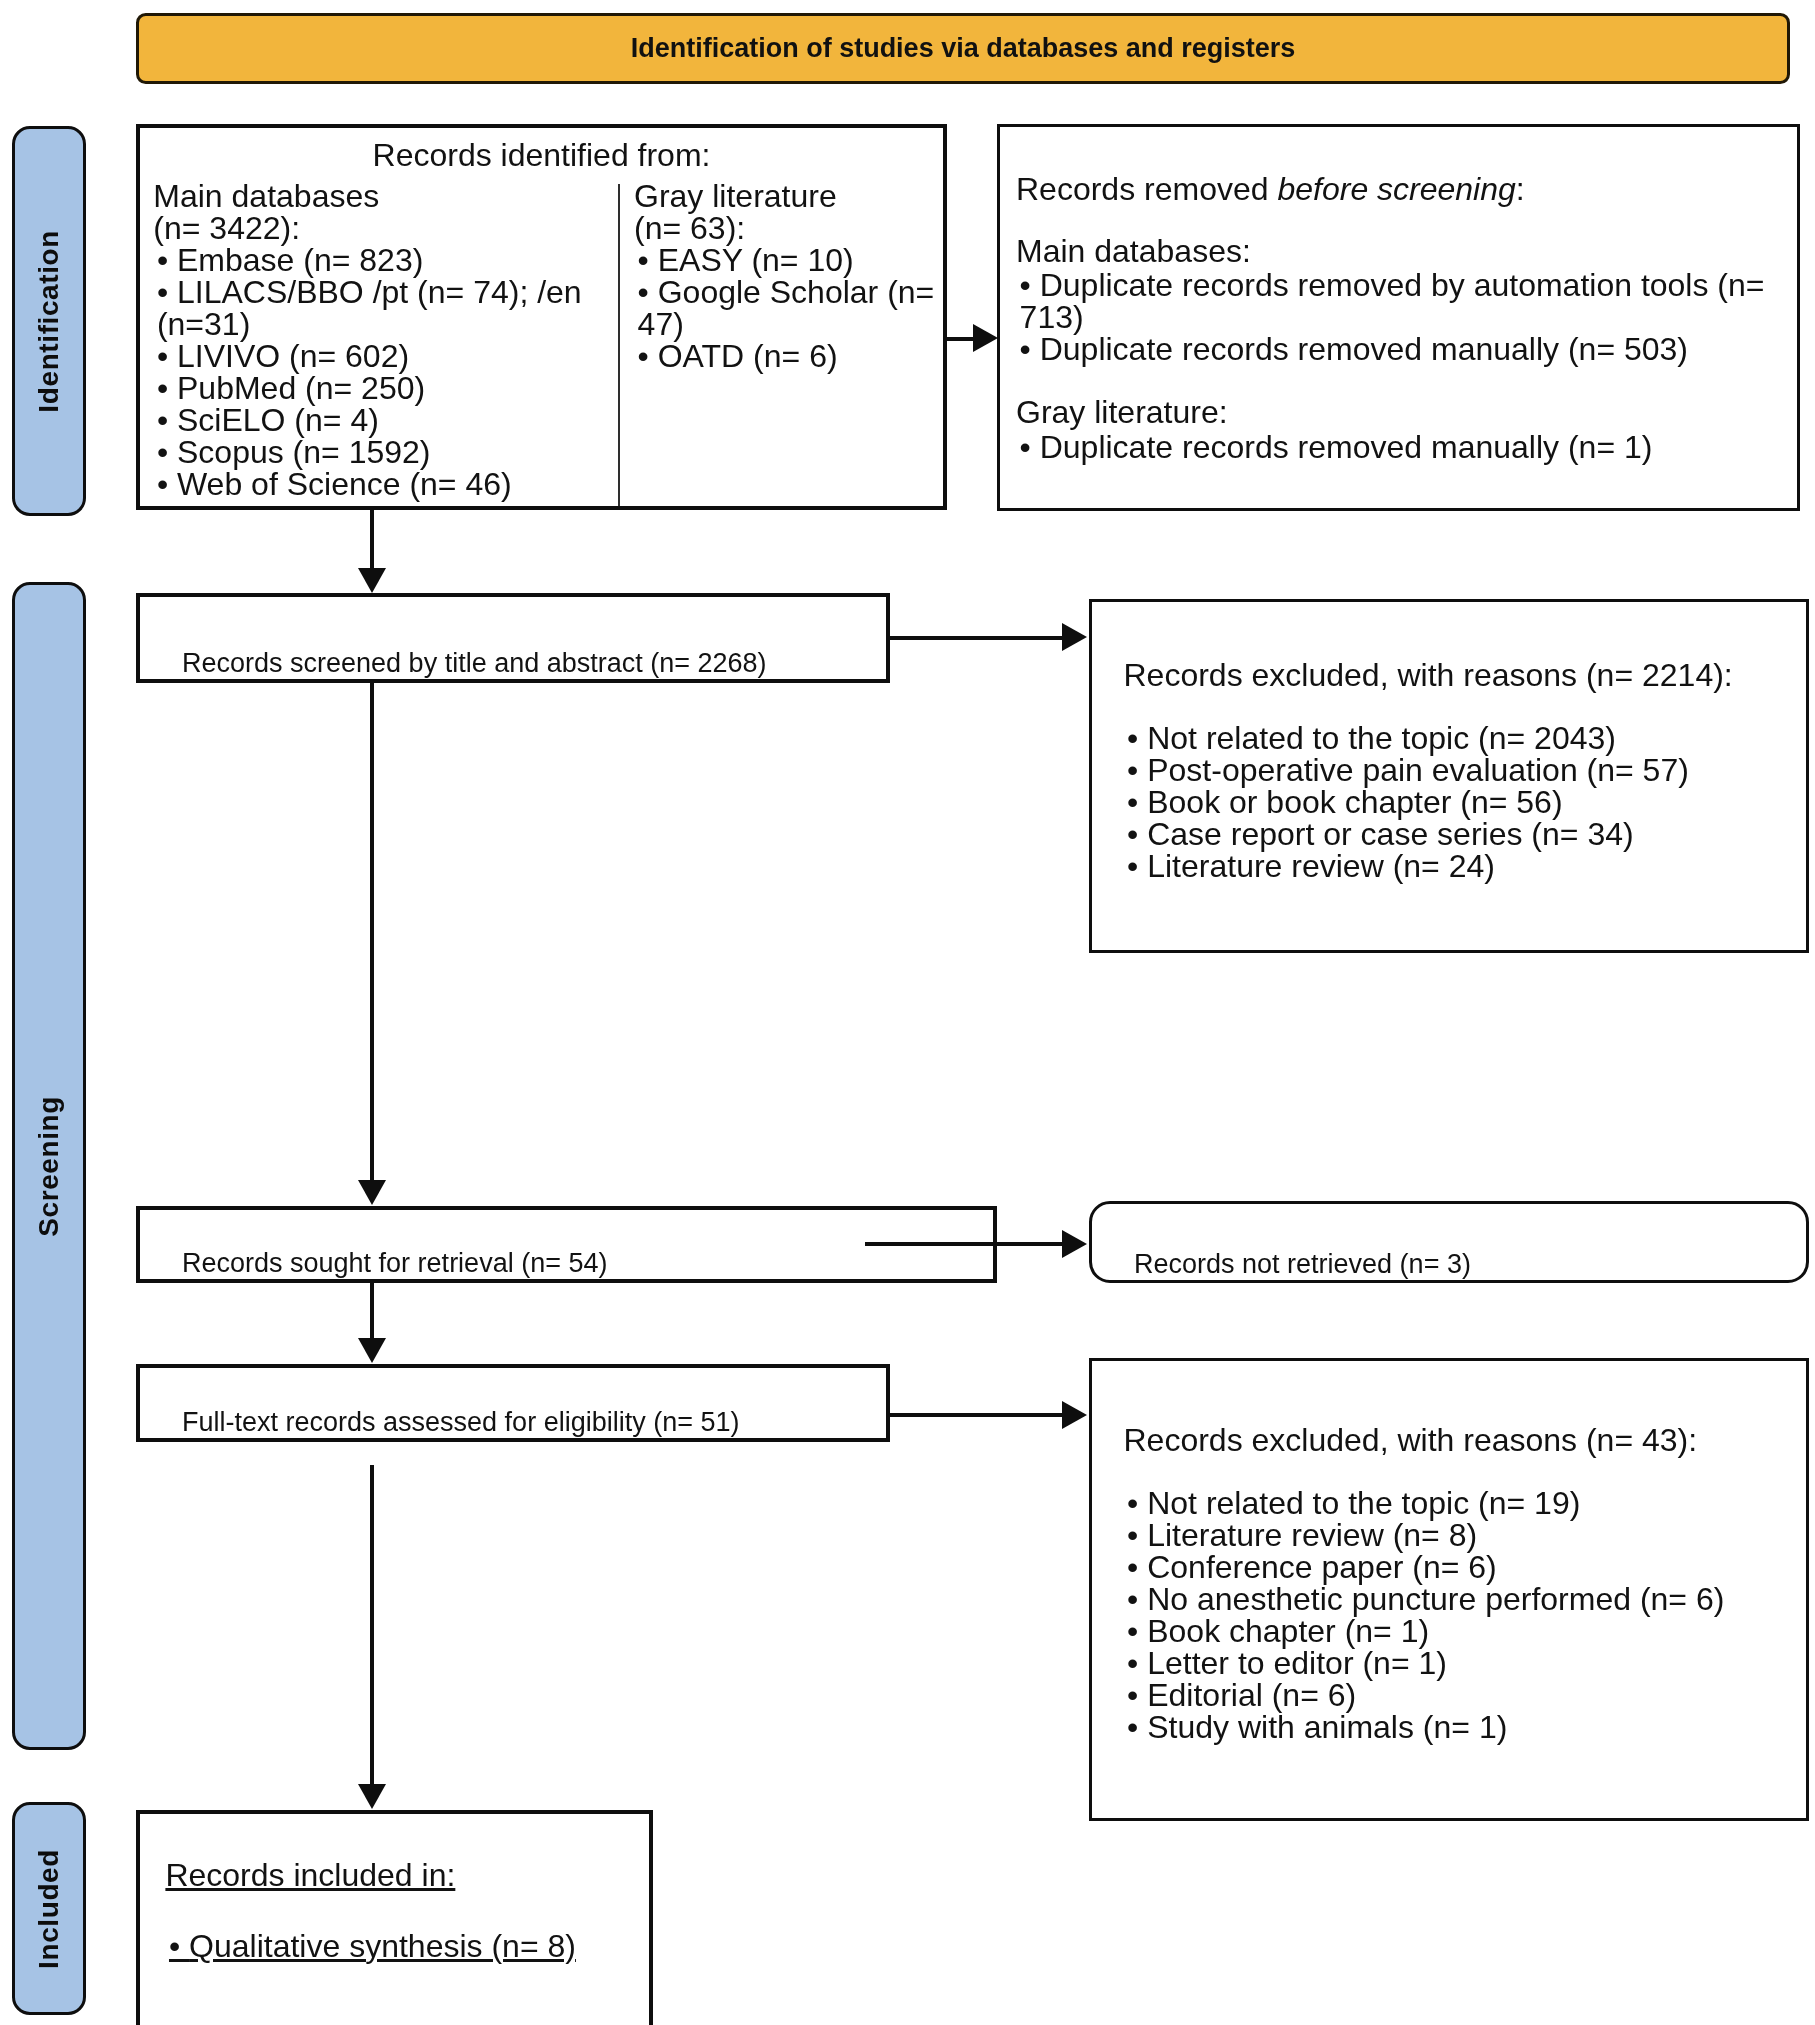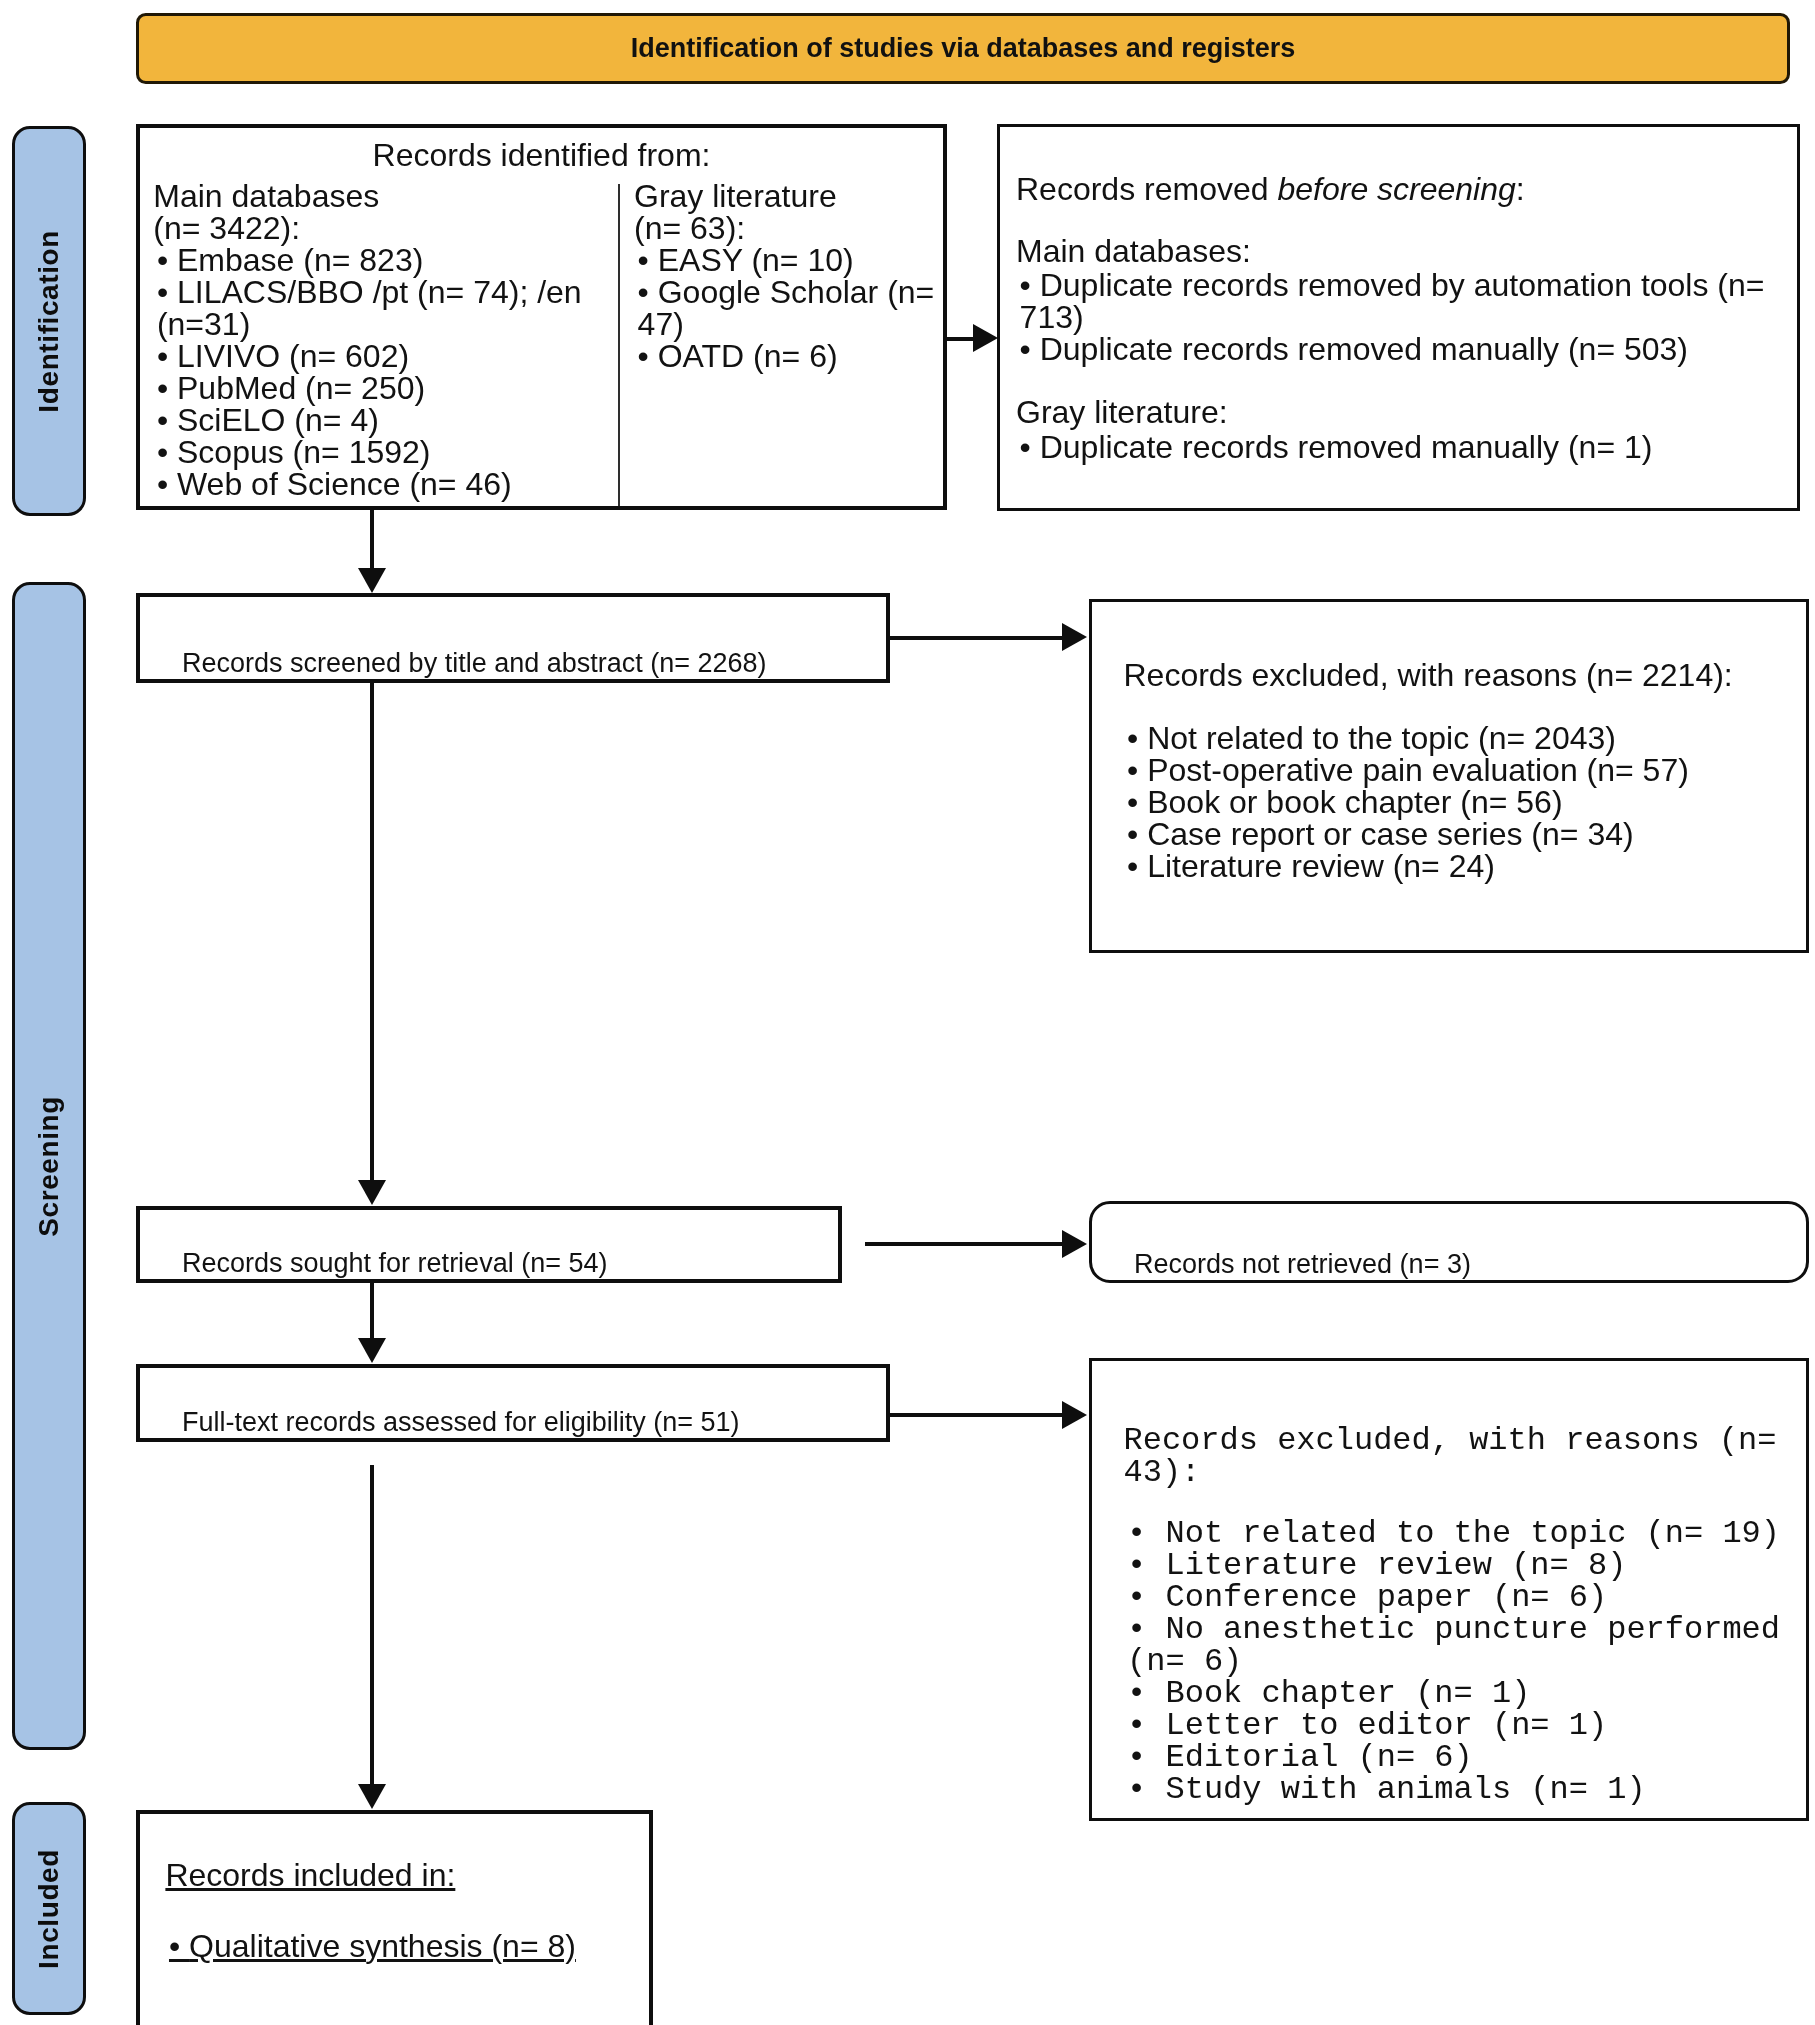--- a/index.html
+++ b/index.html
@@ -123,33 +123,33 @@
     <div class="t-gap">Records excluded, with reasons (n= 2214):</div>
     <ul class="plain">
       <li>Not related to the topic (n= 2043)</li>
       <li>Post-operative pain evaluation (n= 57)</li>
       <li>Book or book chapter (n= 56)</li>
       <li>Case report or case series (n= 34)</li>
       <li>Literature review (n= 24)</li>
     </ul>
   </div>
 
-  <div class="box label-box" style="left:136px;top:1206px;width:706px;height:77px;">
+  <div class="box label-box" style="left:136px;top:1206px;width:861px;height:77px;">
     <span>Records sought for retrieval (n= 54)</span>
   </div>
 
   <div class="box rightbox label-box" style="left:1089px;top:1201px;width:720px;height:82px;border-radius:21px;">
     <span>Records not retrieved (n= 3)</span>
   </div>
 
   <div class="box label-box" style="left:136px;top:1364px;width:754px;height:78px;">
     <span>Full-text records assessed for eligibility (n= 51)</span>
   </div>
 
-  <div class="box rightbox reasons-pad2" style="left:1089px;top:1358px;width:720px;height:463px;font-family:Liberation Mono, monospace;">
+  <div class="box rightbox reasons-pad2" style="left:1089px;top:1358px;width:720px;height:463px;">
     <div class="t-gap">Records excluded, with reasons (n= 43):</div>
     <ul class="plain">
       <li>Not related to the topic (n= 19)</li>
       <li>Literature review (n= 8)</li>
       <li>Conference paper (n= 6)</li>
       <li>No anesthetic puncture performed (n= 6)</li>
       <li>Book chapter (n= 1)</li>
       <li>Letter to editor (n= 1)</li>
       <li>Editorial (n= 6)</li>
       <li>Study with animals (n= 1)</li>

